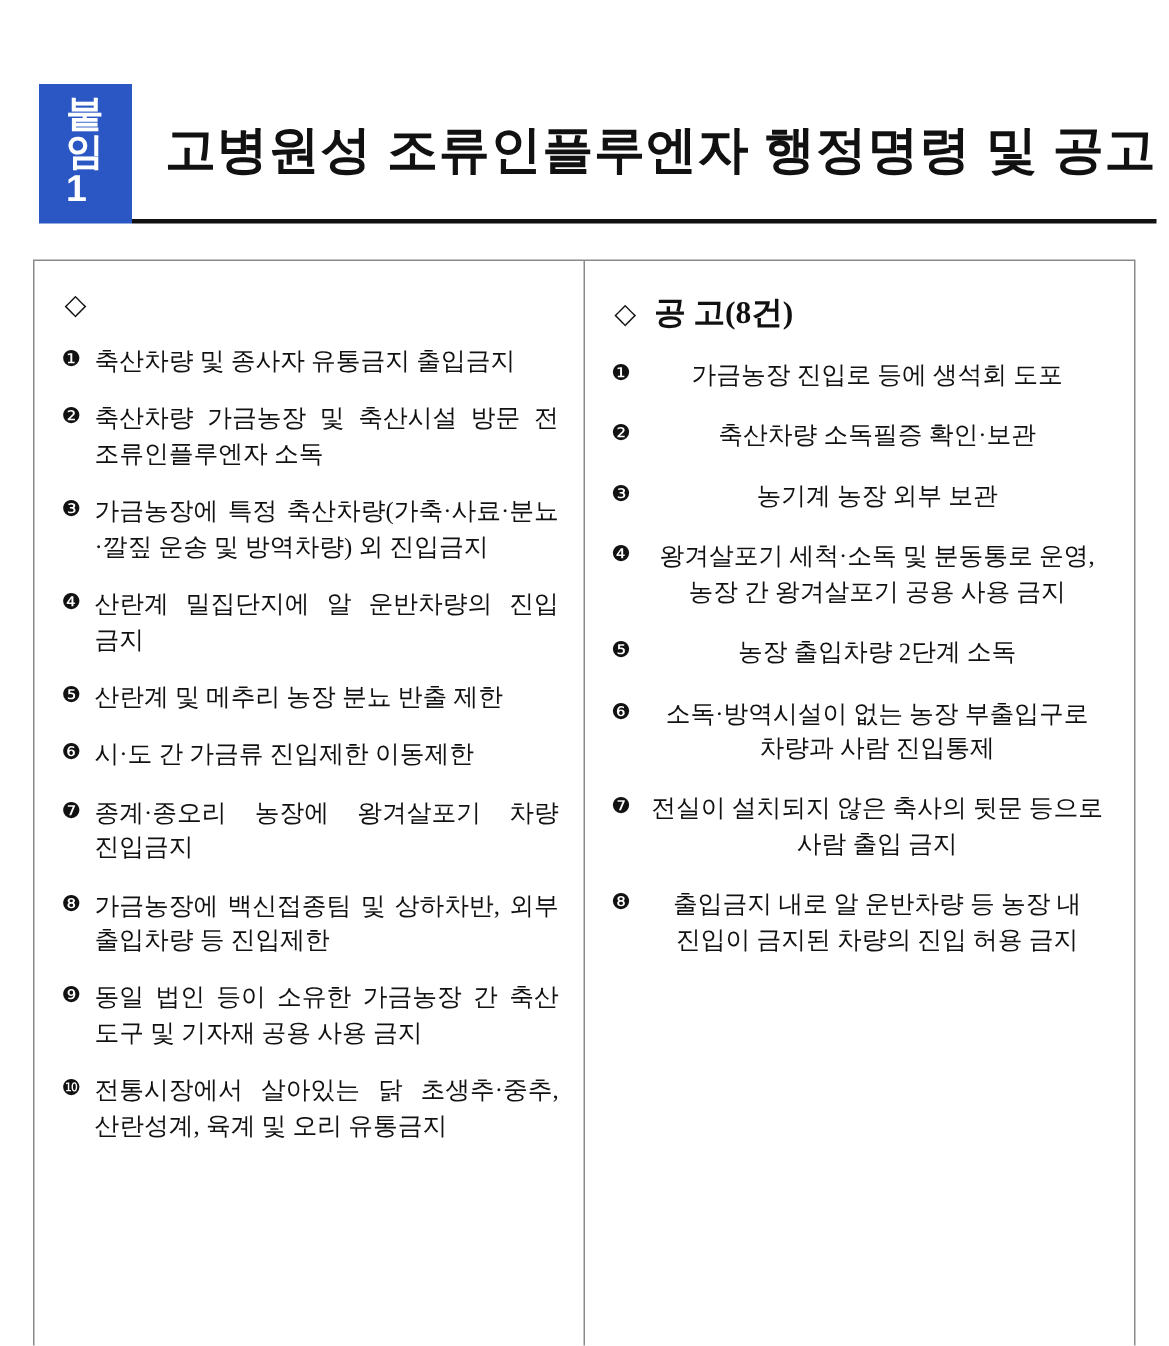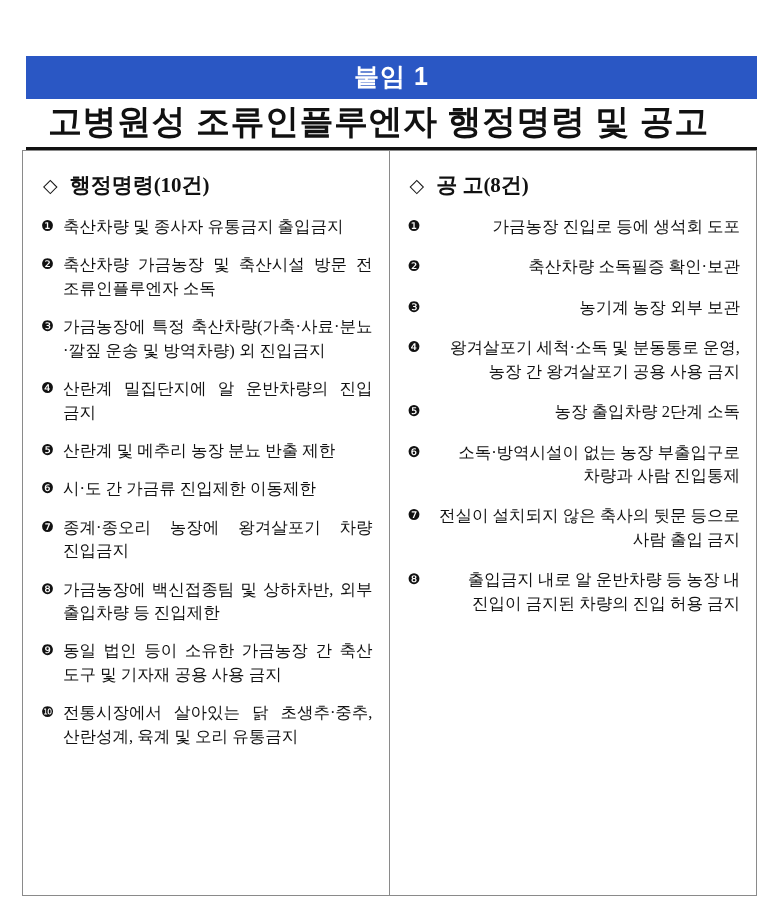--- a/index.html
+++ b/index.html
@@ -21,21 +21,21 @@
     box-sizing: border-box;
     padding: 56px 22px 12px 22px;
     position: relative;
   }
 
   
   .header {
     display: flex;
     align-items: stretch;
     margin-left: 4px;
-    flex-direction: column;
+    margin-bottom: 24px;
   }
   .badge {
     background: #2a57c4;
     color: #ffffff;
     font-family: "Liberation Sans", "DejaVu Sans", sans-serif;
     font-weight: bold;
     font-size: 25px;
     letter-spacing: 1px;
     padding: 8px 18px 10px 18px;
     display: flex;
@@ -113,41 +113,40 @@
   }
   .txt {
     flex: 1 1 auto;
     text-align: justify;
     word-break: keep-all;
   }
   .col-right ol.items li {
     margin-bottom: 17px;
   }
   .col-right .txt {
-    text-align: right;
+    text-align: center;
   }
 </style>
 </head>
 <body>
 
 <div class="page">
 
   <div class="header">
     <div class="badge">붙임 1</div>
     <div class="header-title-wrap">
       <div class="header-title">고병원성 조류인플루엔자 행정명령 및 공고</div>
     </div>
   </div>
 
   <div class="box">
 
     <div class="col col-left">
       <div class="col-title">
         <span class="diamond">◇</span>
-        <span>행정명령(10건)</span>
       </div>
       <ol class="items">
         <li>
           <span class="num">❶</span>
           <span class="txt">축산차량 및 종사자 유통금지 출입금지</span>
         </li>
         <li>
           <span class="num">❷</span>
           <span class="txt">축산차량 가금농장 및 축산시설 방문 전 조류인플루엔자 소독</span>
         </li>

